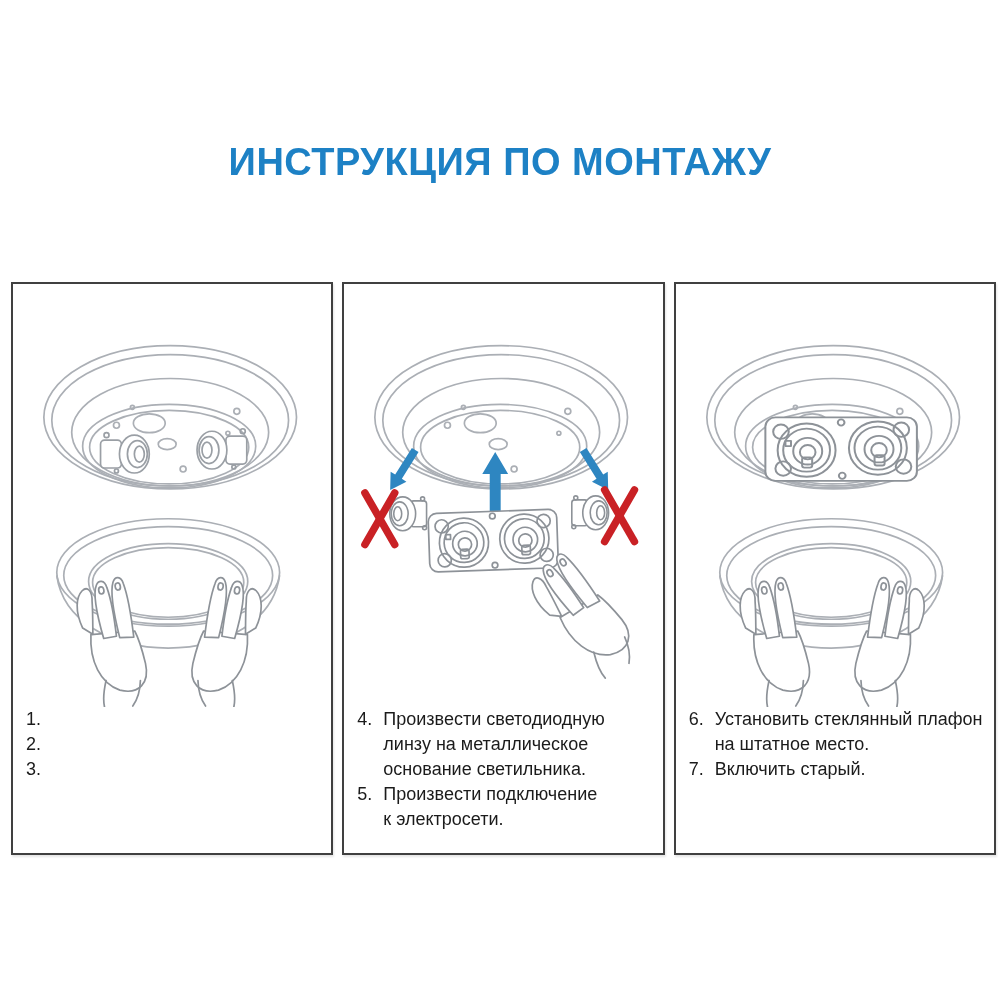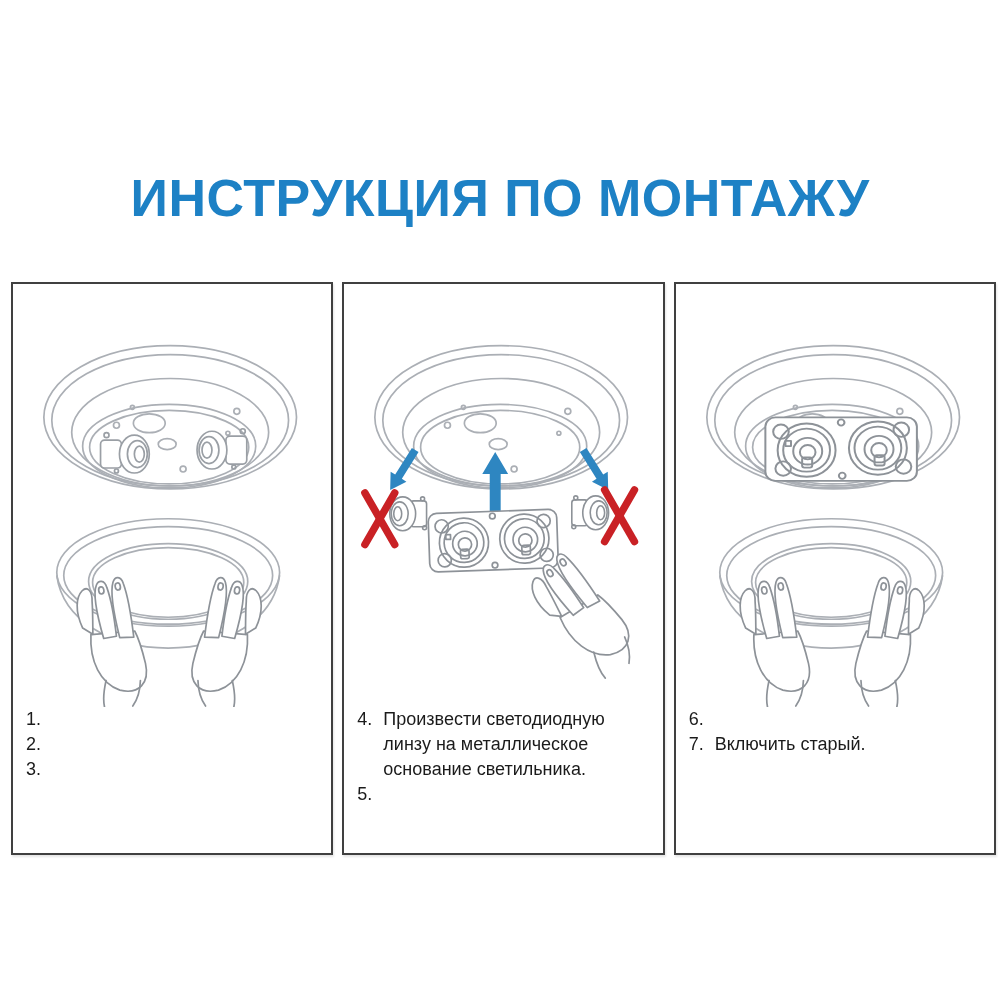--- a/index.html
+++ b/index.html
@@ -2,23 +2,22 @@
 <html><head>
 <meta charset="utf-8">
 <style>
   html,body{margin:0;padding:0;background:#ffffff;}
   .page{
     position:relative;width:1000px;height:1000px;background:#ffffff;overflow:hidden;
     font-family:"Liberation Sans",sans-serif;
   }
   .title{
     position:absolute;top:136px;left:0;width:100%;text-align:center;
-    font-size:52px;line-height:52px;font-weight:bold;color:#1D81C5;letter-spacing:0.5px;
+    font-size:38px;line-height:52px;font-weight:bold;color:#1D81C5;letter-spacing:0.5px;
     white-space:nowrap;
-    margin-top:36px;
   }
   .panels{
     position:absolute;top:282px;left:11px;width:985px;height:573px;
     display:flex;gap:9px;
   }
   .panel{
     flex:1;box-sizing:border-box;background:#ffffff;border:2px solid #404040;
     box-shadow:1px 2px 2px rgba(0,0,0,0.10);
     display:flex;flex-direction:column;overflow:hidden;
   }
@@ -177,33 +176,37 @@
       </svg>
       <div class="steps">
         <div class="step">
           <span class="num">4.</span>
           <span class="txt">Произвести светодиодную
 линзу на металлическое
 основание светильника.</span>
         </div>
         <div class="step">
           <span class="num">5.</span>
+          <span class="txt">Произвести подключение
+к электросети.</span>
         </div>
       </div>
     </div>
 
     <div class="panel">
       <svg class="art" viewBox="0 0 320 425" role="img">
         <use href="#rim"></use>
         <use href="#module" transform="translate(166,166) scale(1.12,1.03)"></use>
         <use href="#plafond-hands"></use>
       </svg>
       <div class="steps">
         <div class="step">
           <span class="num">6.</span>
+          <span class="txt">Установить стеклянный плафон
+на штатное место.</span>
         </div>
         <div class="step">
           <span class="num">7.</span>
           <span class="txt">Включить старый.</span>
         </div>
       </div>
     </div>
 
   </div>
 </div>

